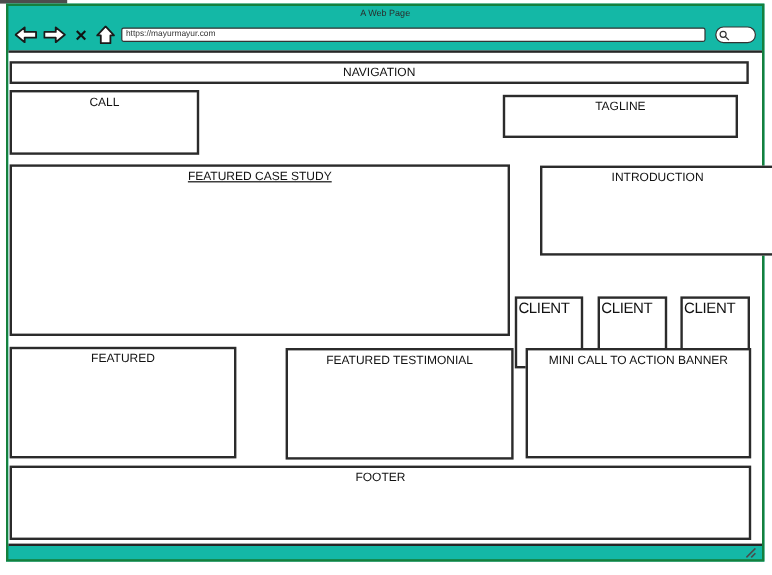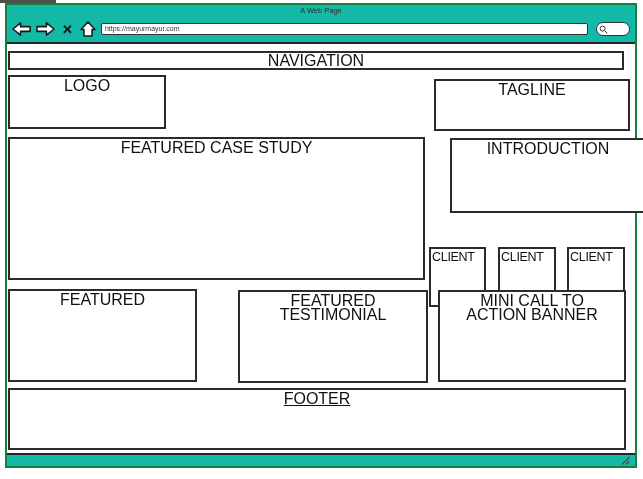--- a/index.html
+++ b/index.html
@@ -24,36 +24,36 @@
                border-radius:8px; position:relative; flex:0 0 auto; }
   .searchbox svg { position:absolute; left:2px; top:2px; }
 
   .content { flex:1; background:#ffffff; border-top:2px solid #262626; border-bottom:2px solid #262626;
              position:relative; }
 
   .statusbar { height:11px; position:relative; }
   .grip { position:absolute; right:5px; bottom:1px; }
 
   .wf-box { position:absolute; background:#fff; border:2px solid #2b2b2b;
-            font-size:16px; color:#111; line-height:14px; text-align:center; padding-top:2px; }
+            font-size:10px; color:#111; line-height:14px; text-align:center; padding-top:2px; }
 
   .nav-box        { left:1px;   top:7px;   width:616px; height:19px; line-height:15px; padding-top:0; }
   .logo-box       { left:1px;   top:31px;  width:158px; height:54px; }
-  .tagline-box    { left:427px; top:35px;  width:196px; height:52px; }
-  .case-box       { left:1px;   top:93px;  width:417px; height:143px; }
+  .tagline-box    { left:412px; top:35px;  width:196px; height:36px; }
+  .case-box       { left:1px;   top:93px;  width:417px; height:143px;text-decoration:underline; }
   .intro-box      { left:423px; top:94px;  width:196px; height:75px;margin-left:20px; }
   .client-box     { top:175px;  width:57px; height:60px; text-align:left; padding:1px 0 0 1px;
                     font-size:12.5px; letter-spacing:-0.3px;margin-top:28px; }
   .client-1 { left:422px; }
   .client-2 { left:491px; width:58px; }
   .client-3 { left:560px; width:58px; }
   .services-box   { left:1px;   top:245px; width:189px; height:93px; }
   .testimonial-box{ left:231px; top:246px; width:190px; height:93px;text-align:center; }
   .cta-box        { left:431px; top:246px; width:188px; height:92px; padding:2px 14px 0 14px; }
-  .footer-box     { left:1px;   top:344px; width:618px; height:62px;text-decoration:underline; }
+  .footer-box     { left:1px;   top:344px; width:618px; height:62px; }
 </style>
 </head>
 <body>
 
 <div class="artifact-strip"></div>
 
 <div class="window">
 
   <div class="titlebar">A Web Page</div>
 
@@ -83,21 +83,21 @@
     </div>
   </div>
 
   <div class="content">
 
     <div class="wf-box nav-box">
       <span>NAVIGATION</span>
     </div>
 
     <div class="wf-box logo-box">
-      <span>LOGO</span>
+      <span>CALL</span>
     </div>
 
     <div class="wf-box tagline-box">
       <span>TAGLINE</span>
     </div>
 
     <div class="wf-box case-box">
       <span>FEATURED CASE STUDY</span>
     </div>
 

